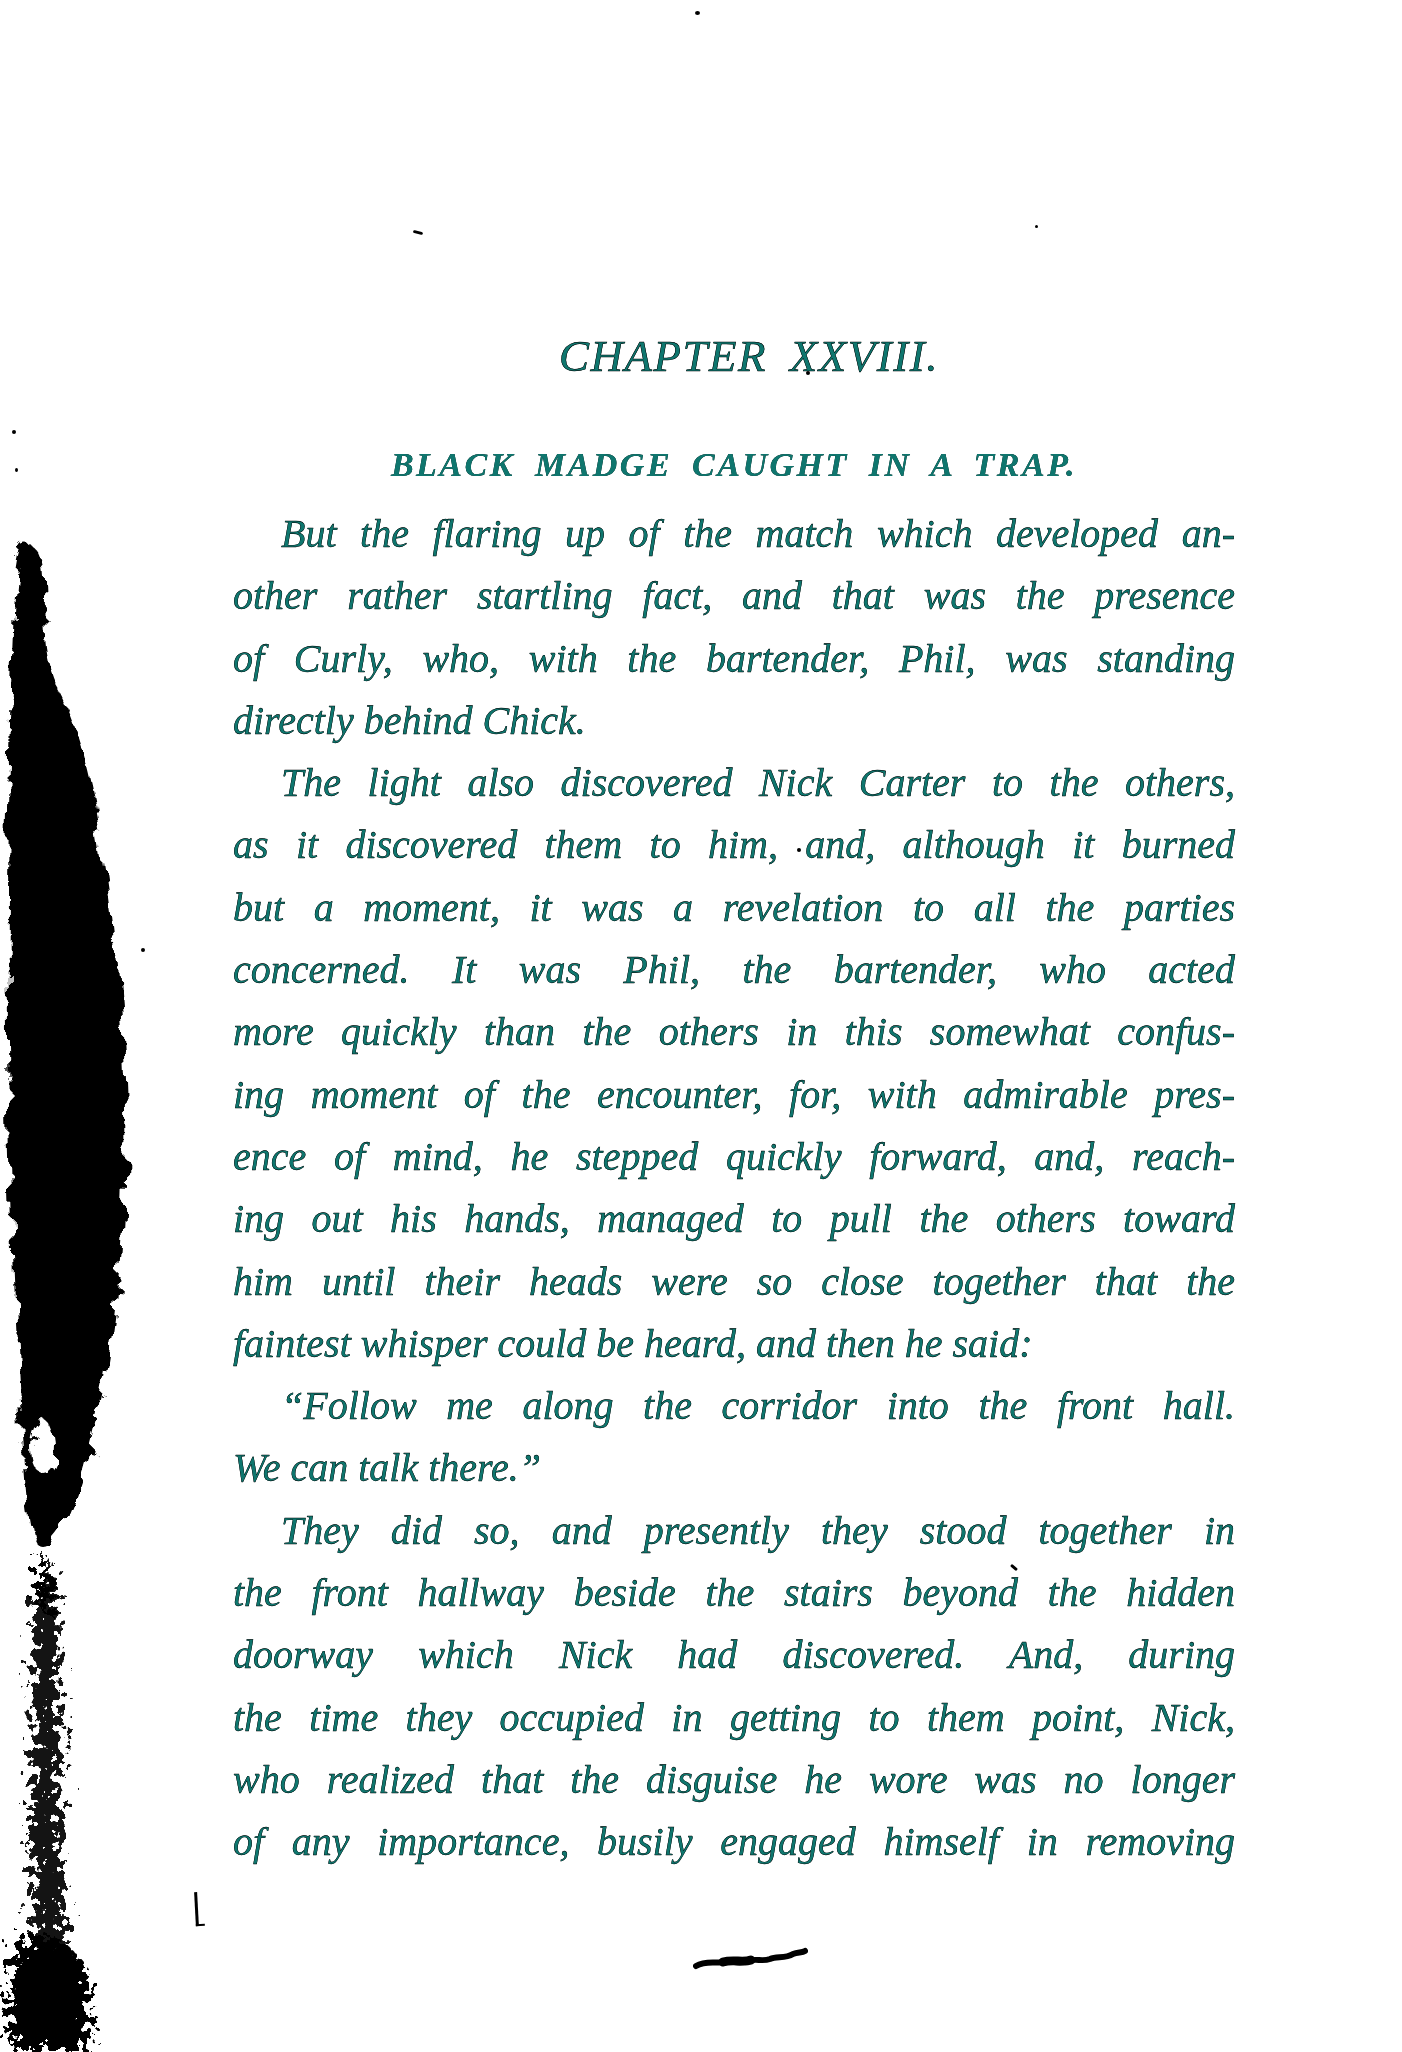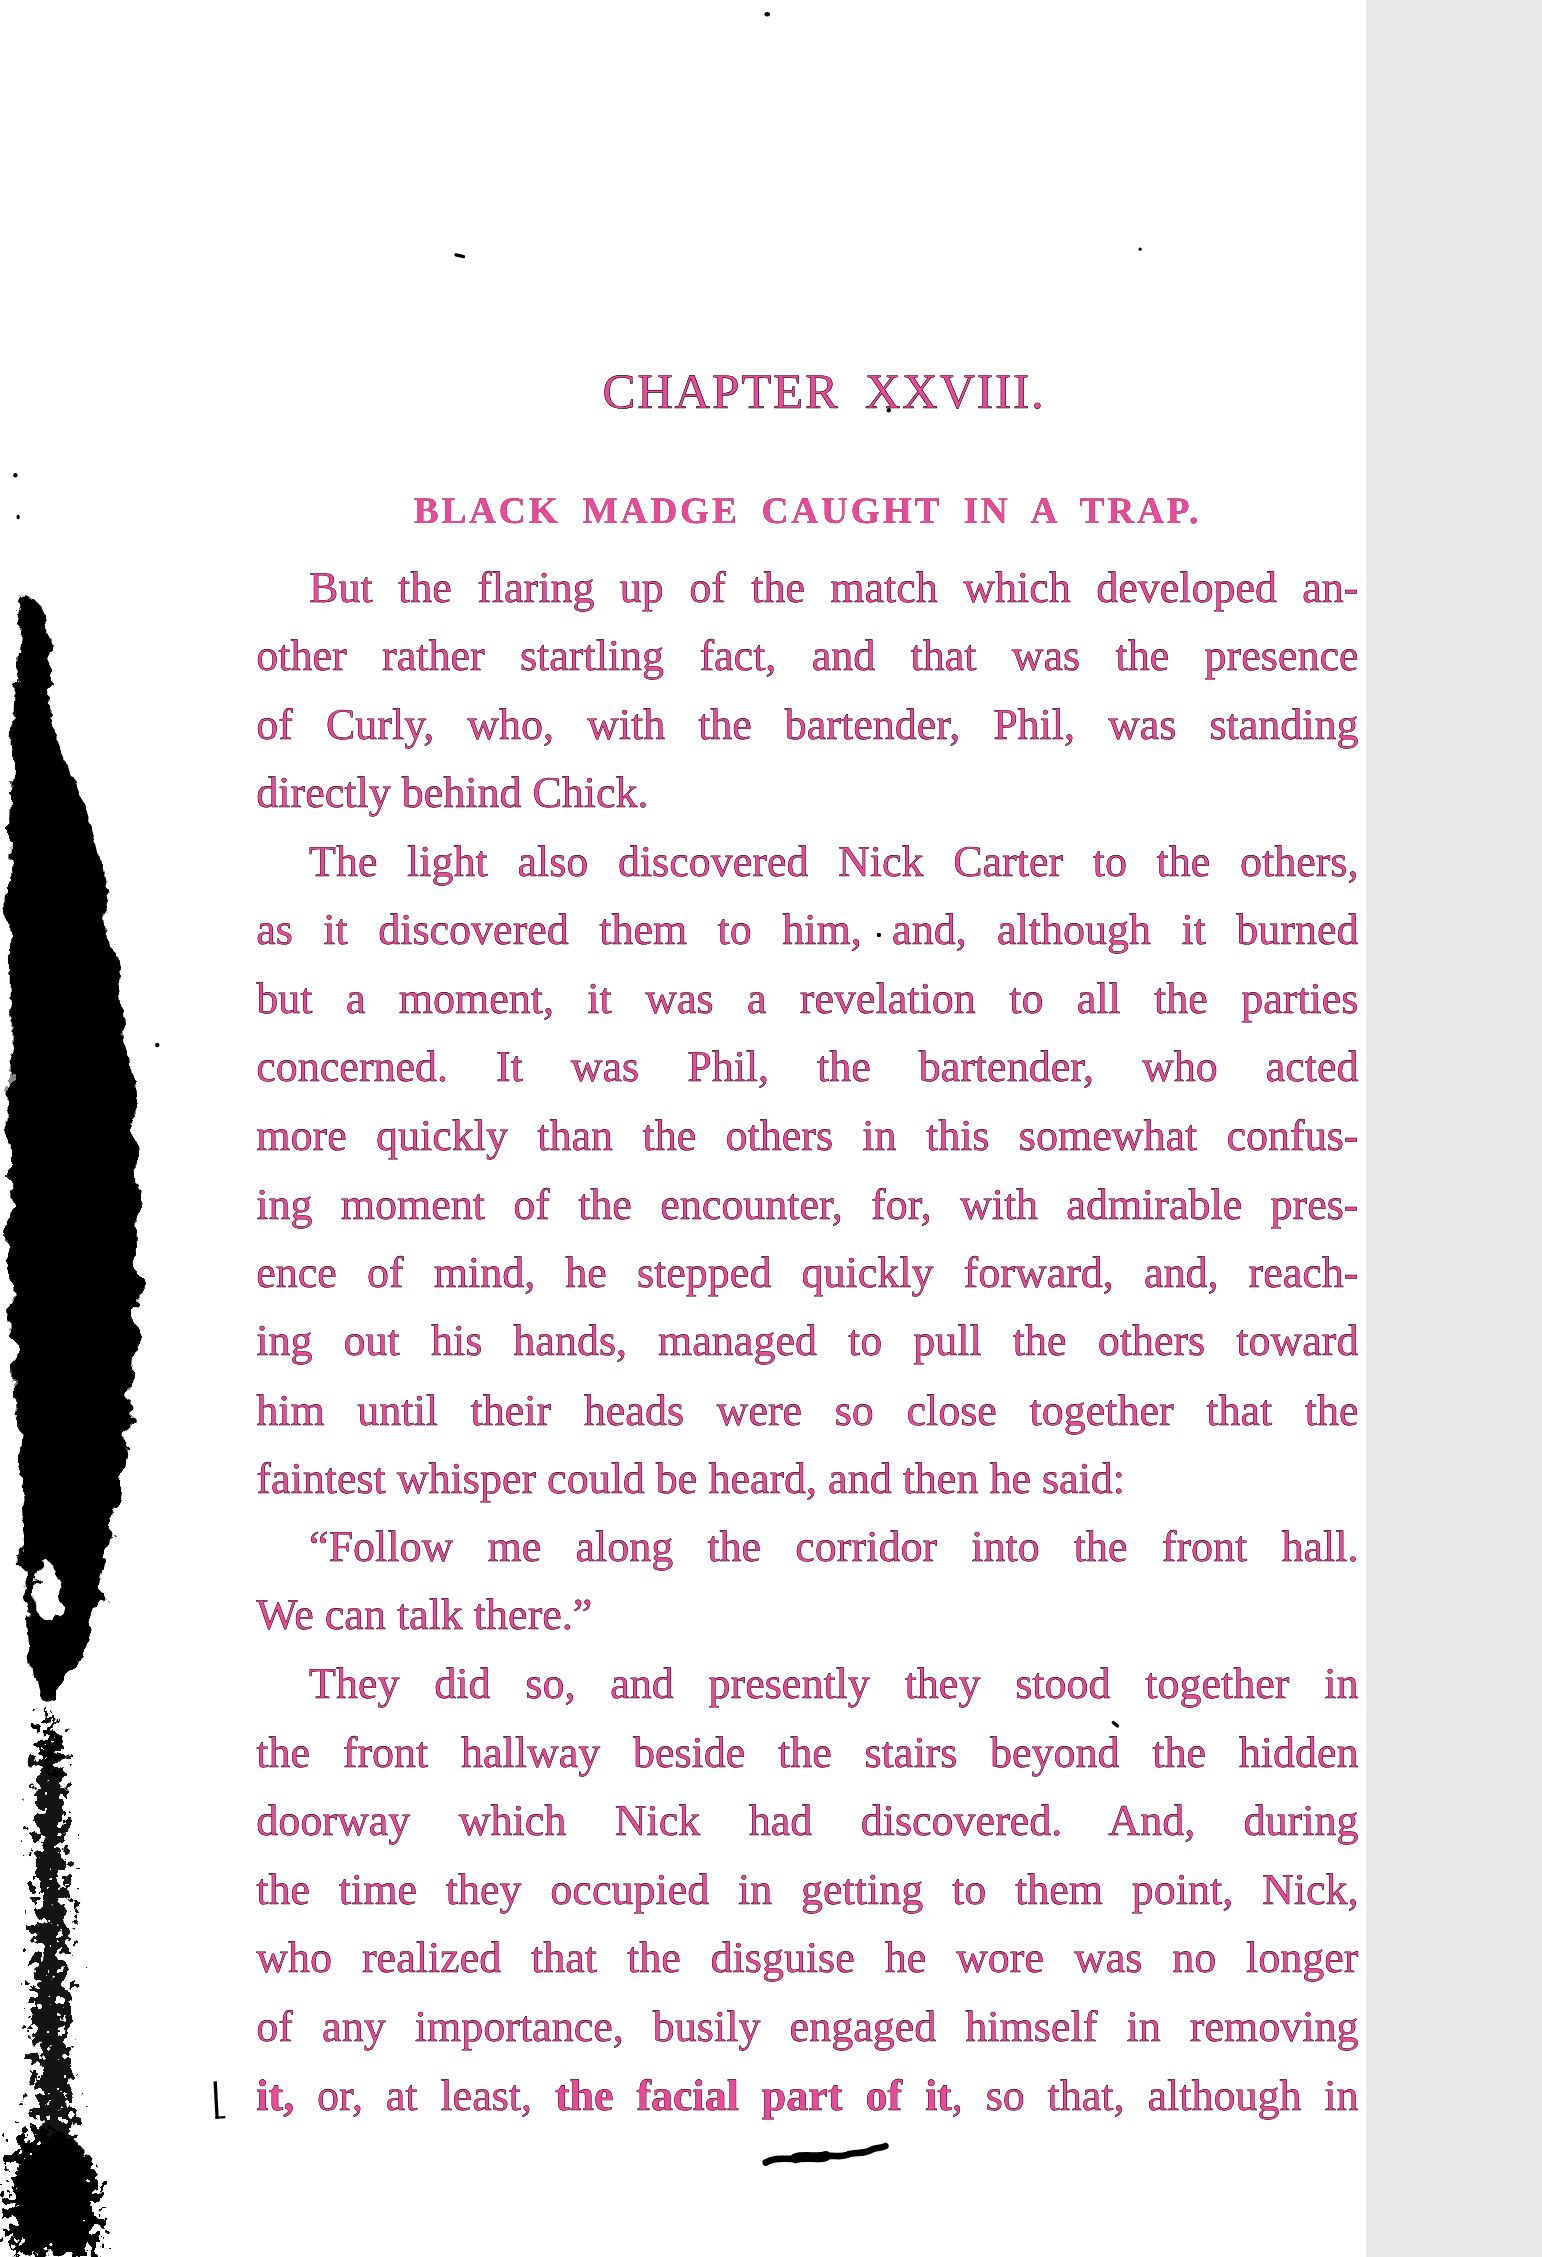--- a/index.html
+++ b/index.html
@@ -1,22 +1,23 @@
 <!DOCTYPE html>
 <html><head>
 <meta charset="utf-8">
 <style>
   html,body { margin:0; padding:0; background:#e9e9e9; }
   .page {
     position:relative;
-    width:1242px; height:2052px;
+    width:1402px; height:2052px;
     background:#ffffff;
     overflow:hidden;
     font-family:"Liberation Serif", serif;
-    color:#ec4899;
+    color:#0f766e;
+    font-style:italic;
   }
   .page * { box-sizing:border-box; }
 
   .chapter-heading {
     position:absolute; left:248px; top:334px; width:1002px;
     text-align:center;
     font-size:45px; line-height:1; letter-spacing:1.5px; word-spacing:10px;
     white-space:nowrap;
     text-shadow:0 0 .6px #000;
     -webkit-text-stroke:.4px #000;
@@ -109,23 +110,20 @@
       <div class="line endp">We can talk there.”</div>
     </div>
 
     <div>
       <div class="line indent">They did so, and presently they stood together in</div>
       <div class="line">the front hallway beside the stairs beyond the hidden</div>
       <div class="line">doorway which Nick had discovered.  And, during</div>
       <div class="line">the time they occupied in getting to them point, Nick,</div>
       <div class="line">who realized that the disguise he wore was no longer</div>
       <div class="line">of any importance, busily engaged himself in removing</div>
-      <div class="line">
-        <span class="b">it,</span><span> or, at least, </span><span class="b">the facial part of it</span><span>, so that, although in</span>
-      </div>
     </div>
 
   </div>
 
   <svg class="squiggle-svg" width="115" height="32" viewBox="0 0 115 32" aria-hidden="true">
     <path d="M3 22 C 13 16, 23 20, 33 18 C 41 16, 45 21, 55 17 C 63 14, 69 18, 77 15 C 84 12, 92 15, 100 10 C 105 8, 109 9, 112 7" fill="none" stroke="#000" stroke-width="6" stroke-linecap="round"></path>
     <path d="M30 18 C 40 15, 50 19, 58 16" fill="none" stroke="#000" stroke-width="9" stroke-linecap="round"></path>
   </svg>
 
   <div class="bracket-mark"></div>

